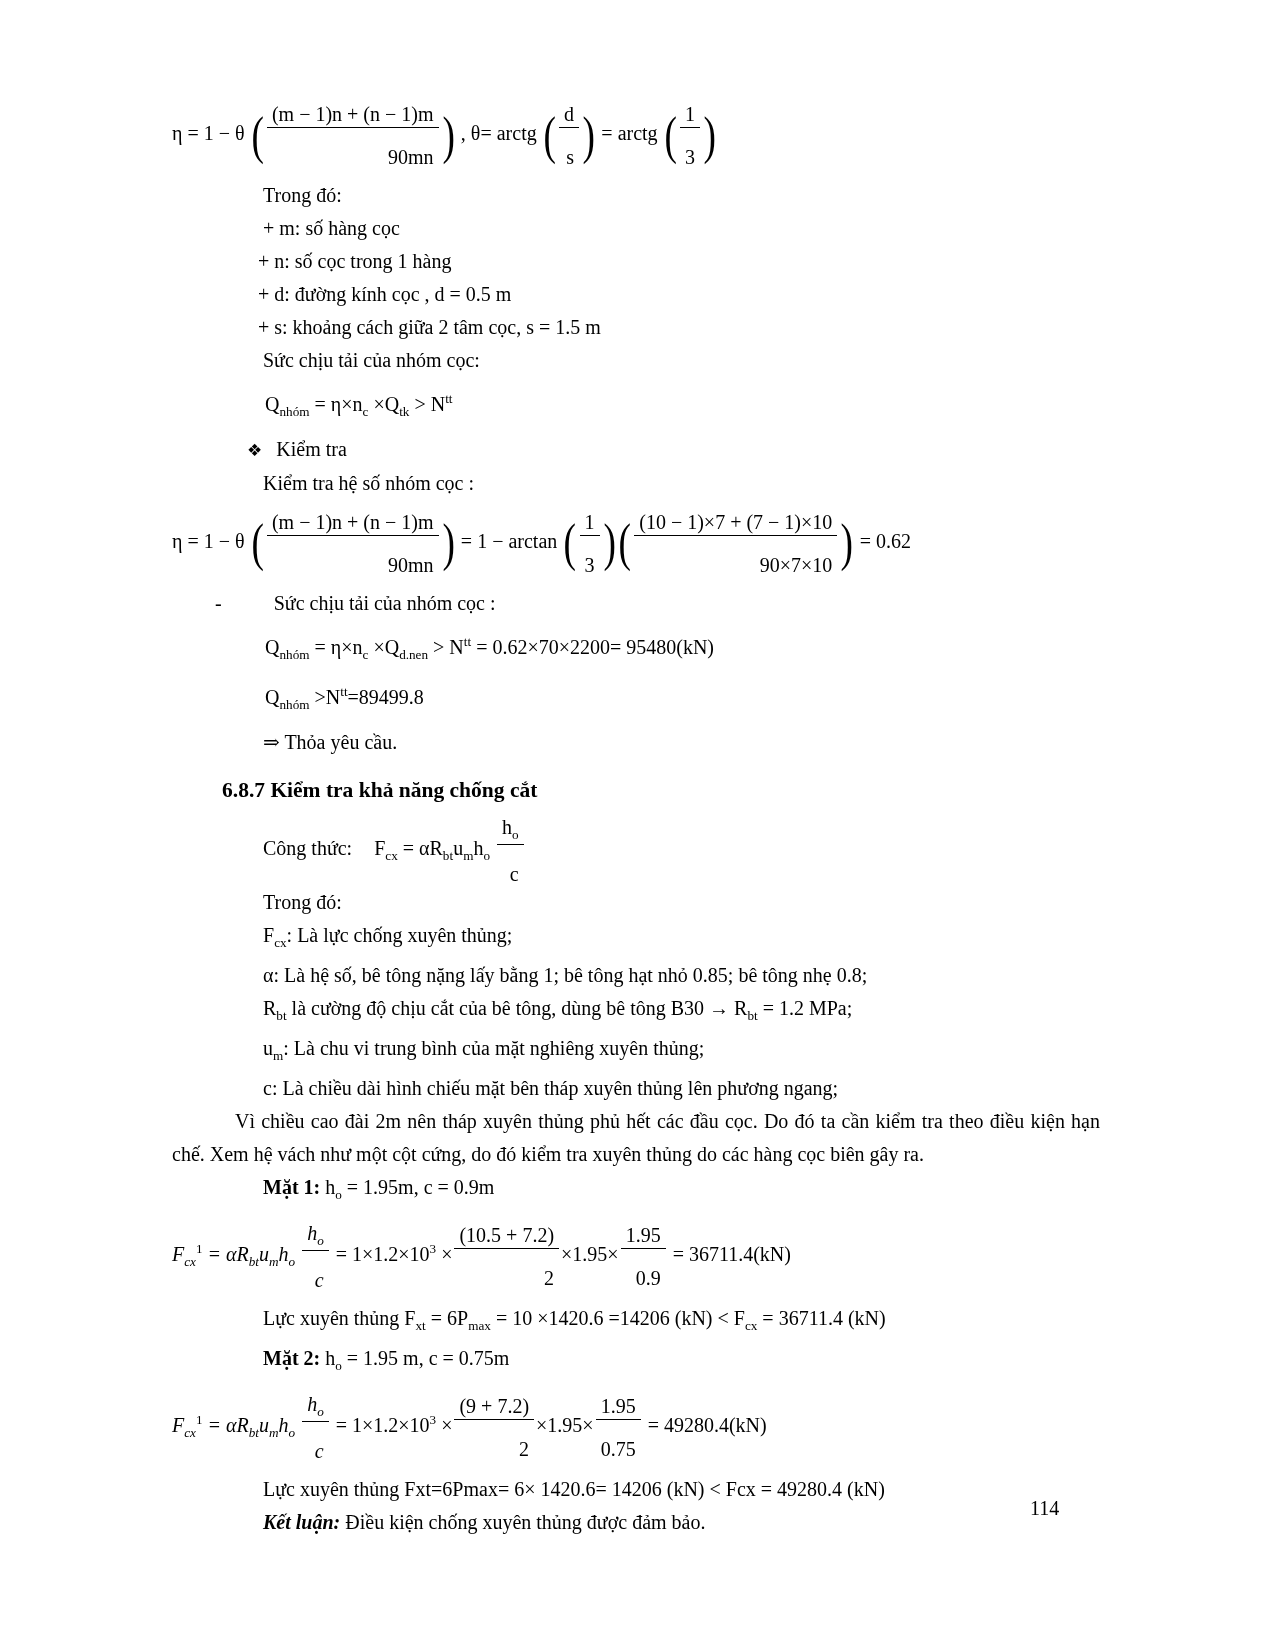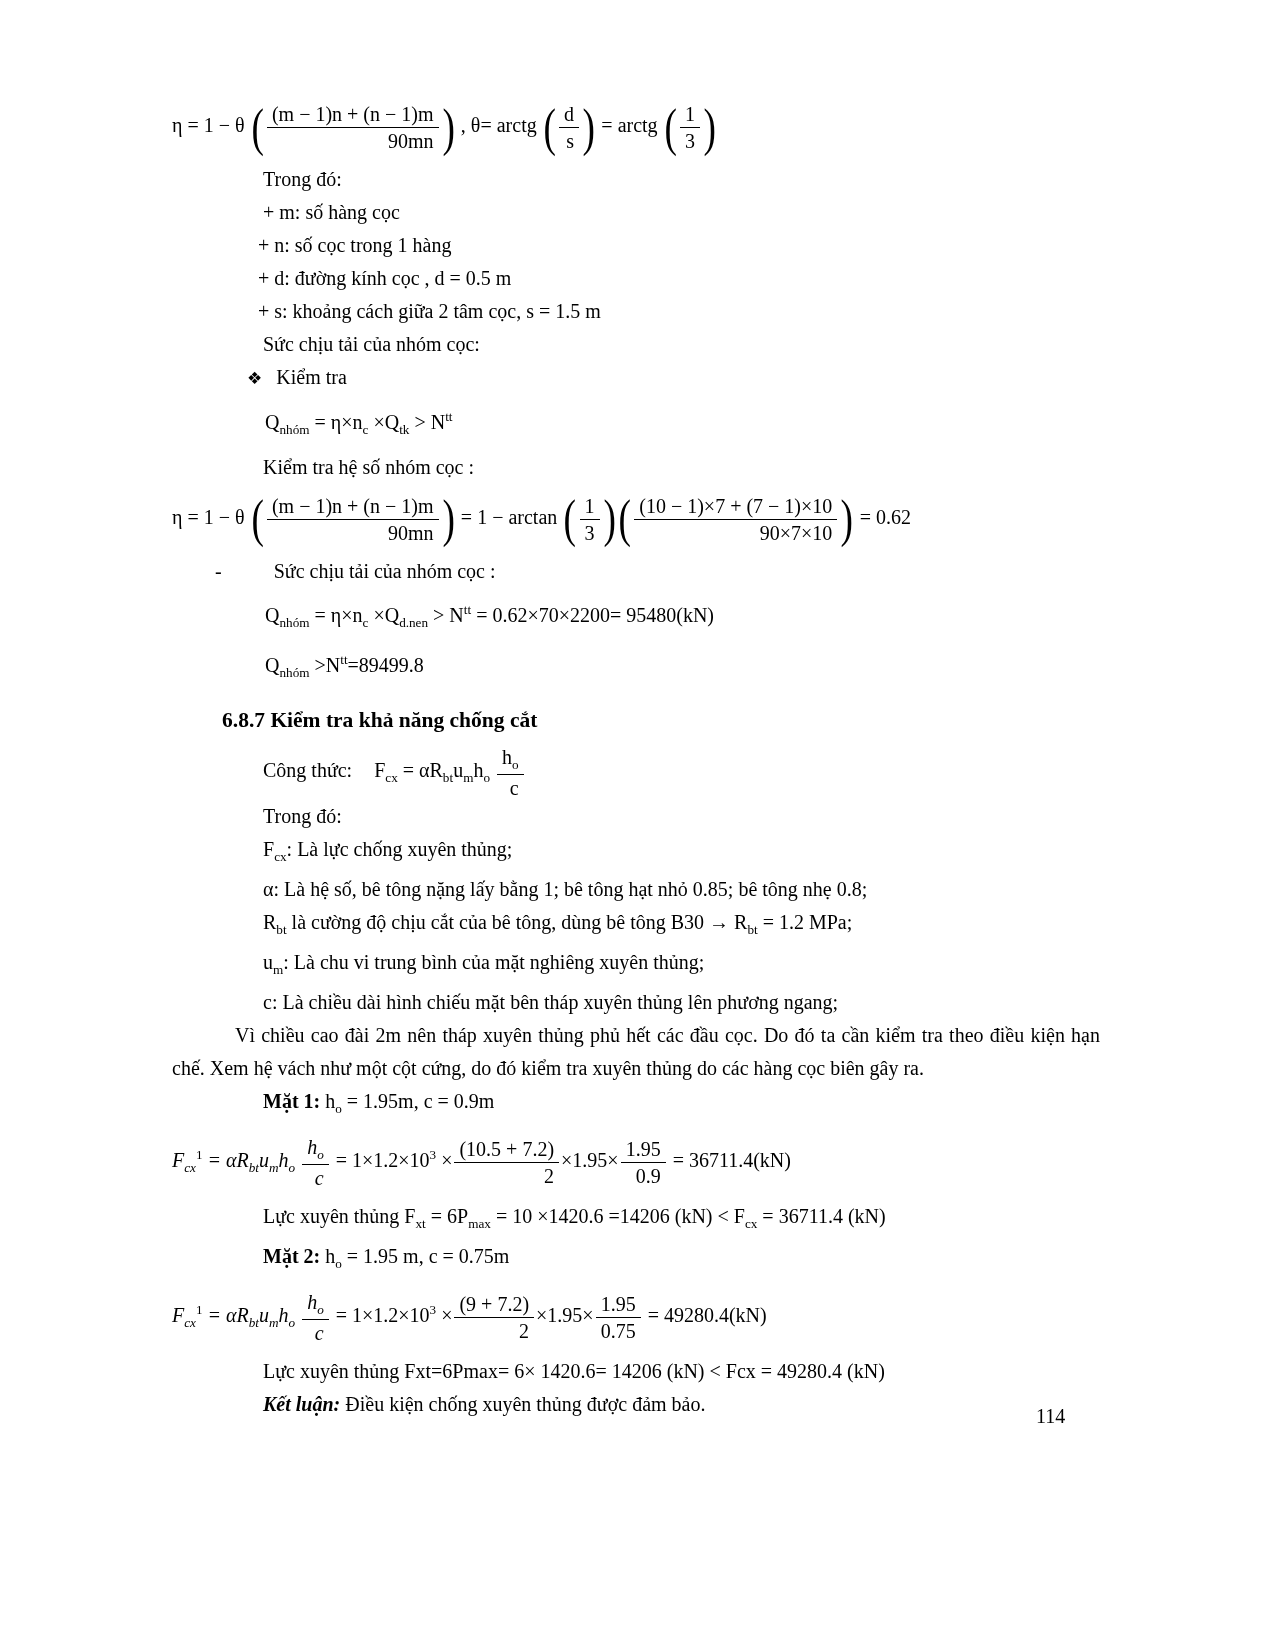--- a/index.html
+++ b/index.html
@@ -15,21 +15,21 @@
   .page { position: absolute; inset: 0; padding: 92px 175px 0 172px; }
 
   .line { line-height: 33px; }
   .ind  { margin-left: 91px; }
   .ind-f{ margin-left: 93px; }
   .fm   { margin: 10px 0; }
   .qline{ margin: 5px 0 5px 93px; }
 
   .frac { display: inline-block; vertical-align: middle; text-align: right; line-height: 1.2; padding: 0 2px; }
   .frac .num { display: block; padding: 0 5px 1px; }
-  .frac .den { display: block; border-top: 1.4px solid #000; padding: 1px 5px 0; }
+  .frac .den { display: block; border-top: 1.4px solid #000; padding: 17px 5px 0; }
 
   .bp { display: inline-block; vertical-align: middle; font-size: 52px; line-height: 0.8;
         transform: scaleX(0.72); margin: 0 -1px; font-weight: 400; }
 
   sub { font-size: 66%; }
   sup { font-size: 66%; }
 
   .it { font-style: italic; }
   .bold { font-weight: bold; }
   .bi { font-weight: bold; font-style: italic; }
@@ -40,21 +40,21 @@
   .para { text-align: justify; text-indent: 63px; line-height: 33px; }
 
   .dash-line .dash { margin-left: 43px; }
   .dash-line .txt  { margin-left: 52px; }
 
   .bullet-line { margin-left: 75px; }
   .bullet-line .sym { margin-right: 14px; }
 
   .congthuc-formula { margin-left: 22px; }
 
-  .pageno { position: absolute; left: 1030px; top: 1404px; line-height: 24px; margin-left: 6px; }
+  .pageno { position: absolute; left: 1030px; top: 1496px; line-height: 24px; }
 </style>
 </head>
 <body>
 
 <div class="page">
 
   <div class="line fm ind-f">
     <span>η = 1 − θ</span>
     <span class="bp">(</span><span class="frac"><span class="num">(m − 1)n + (n − 1)m</span><span class="den">90mn</span></span><span class="bp">)</span>
     <span>, θ= arctg</span>
@@ -63,26 +63,26 @@
     <span class="bp">(</span><span class="frac"><span class="num">1</span><span class="den">3</span></span><span class="bp">)</span>
   </div>
 
   <div class="line ind"><span>Trong đó:</span></div>
   <div class="line ind" style=""><span>+ m: số hàng cọc</span></div>
   <div class="line ind" style="margin-left:86px;"><span>+ n: số cọc trong 1 hàng</span></div>
   <div class="line ind" style="margin-left:86px;"><span>+ d: đường kính cọc , d = 0.5 m</span></div>
   <div class="line ind" style="margin-left:86px;"><span>+ s: khoảng cách giữa 2 tâm cọc, s = 1.5 m</span></div>
   <div class="line ind"><span>Sức chịu tải của nhóm cọc:</span></div>
 
+  <div class="line qline">
+    <span>Q</span><sub>nhóm</sub><span> = η×n</span><sub>c</sub><span> ×Q</span><sub>tk</sub><span> &gt; N</span><sup>tt</sup>
+  </div>
+
   <div class="line bullet-line">
     <span class="sym">❖</span><span>Kiểm tra</span>
-  </div>
-
-  <div class="line qline">
-    <span>Q</span><sub>nhóm</sub><span> = η×n</span><sub>c</sub><span> ×Q</span><sub>tk</sub><span> &gt; N</span><sup>tt</sup>
   </div>
   <div class="line ind"><span>Kiểm tra hệ số nhóm cọc :</span></div>
 
   <div class="line fm ind-f">
     <span>η = 1 − θ</span>
     <span class="bp">(</span><span class="frac"><span class="num">(m − 1)n + (n − 1)m</span><span class="den">90mn</span></span><span class="bp">)</span>
     <span>= 1 − arctan</span>
     <span class="bp">(</span><span class="frac"><span class="num">1</span><span class="den">3</span></span><span class="bp">)</span><span class="bp">(</span><span class="frac"><span class="num">(10 − 1)×7 + (7 − 1)×10</span><span class="den">90×7×10</span></span><span class="bp">)</span>
     <span>= 0.62</span>
   </div>
@@ -92,20 +92,23 @@
   </div>
 
   <div class="line qline">
     <span>Q</span><sub>nhóm</sub><span> = η×n</span><sub>c</sub><span> ×Q</span><sub>d.nen</sub><span> &gt; N</span><sup>tt</sup><span> = 0.62×70×2200= 95480(kN)</span>
   </div>
 
   <div class="line qline">
     <span>Q</span><sub>nhóm</sub><span> &gt;N</span><sup>tt</sup><span>=89499.8</span>
   </div>
 
+  <div class="line ind">
+    <span>⇒</span><span> Thỏa yêu cầu.</span>
+  </div>
 
   <div class="heading"><span>6.8.7 Kiểm tra khả năng chống cắt</span></div>
 
   <div class="line ind">
     <span>Công thức:</span><span class="congthuc-formula"><span>F</span><sub>cx</sub><span> = αR</span><sub>bt</sub><span>u</span><sub>m</sub><span>h</span><sub>o</sub>&nbsp;<span class="frac"><span class="num"><span>h</span><sub>o</sub></span><span class="den">c</span></span></span>
   </div>
 
   <div class="line ind"><span>Trong đó:</span></div>
 
   <div class="line ind">

